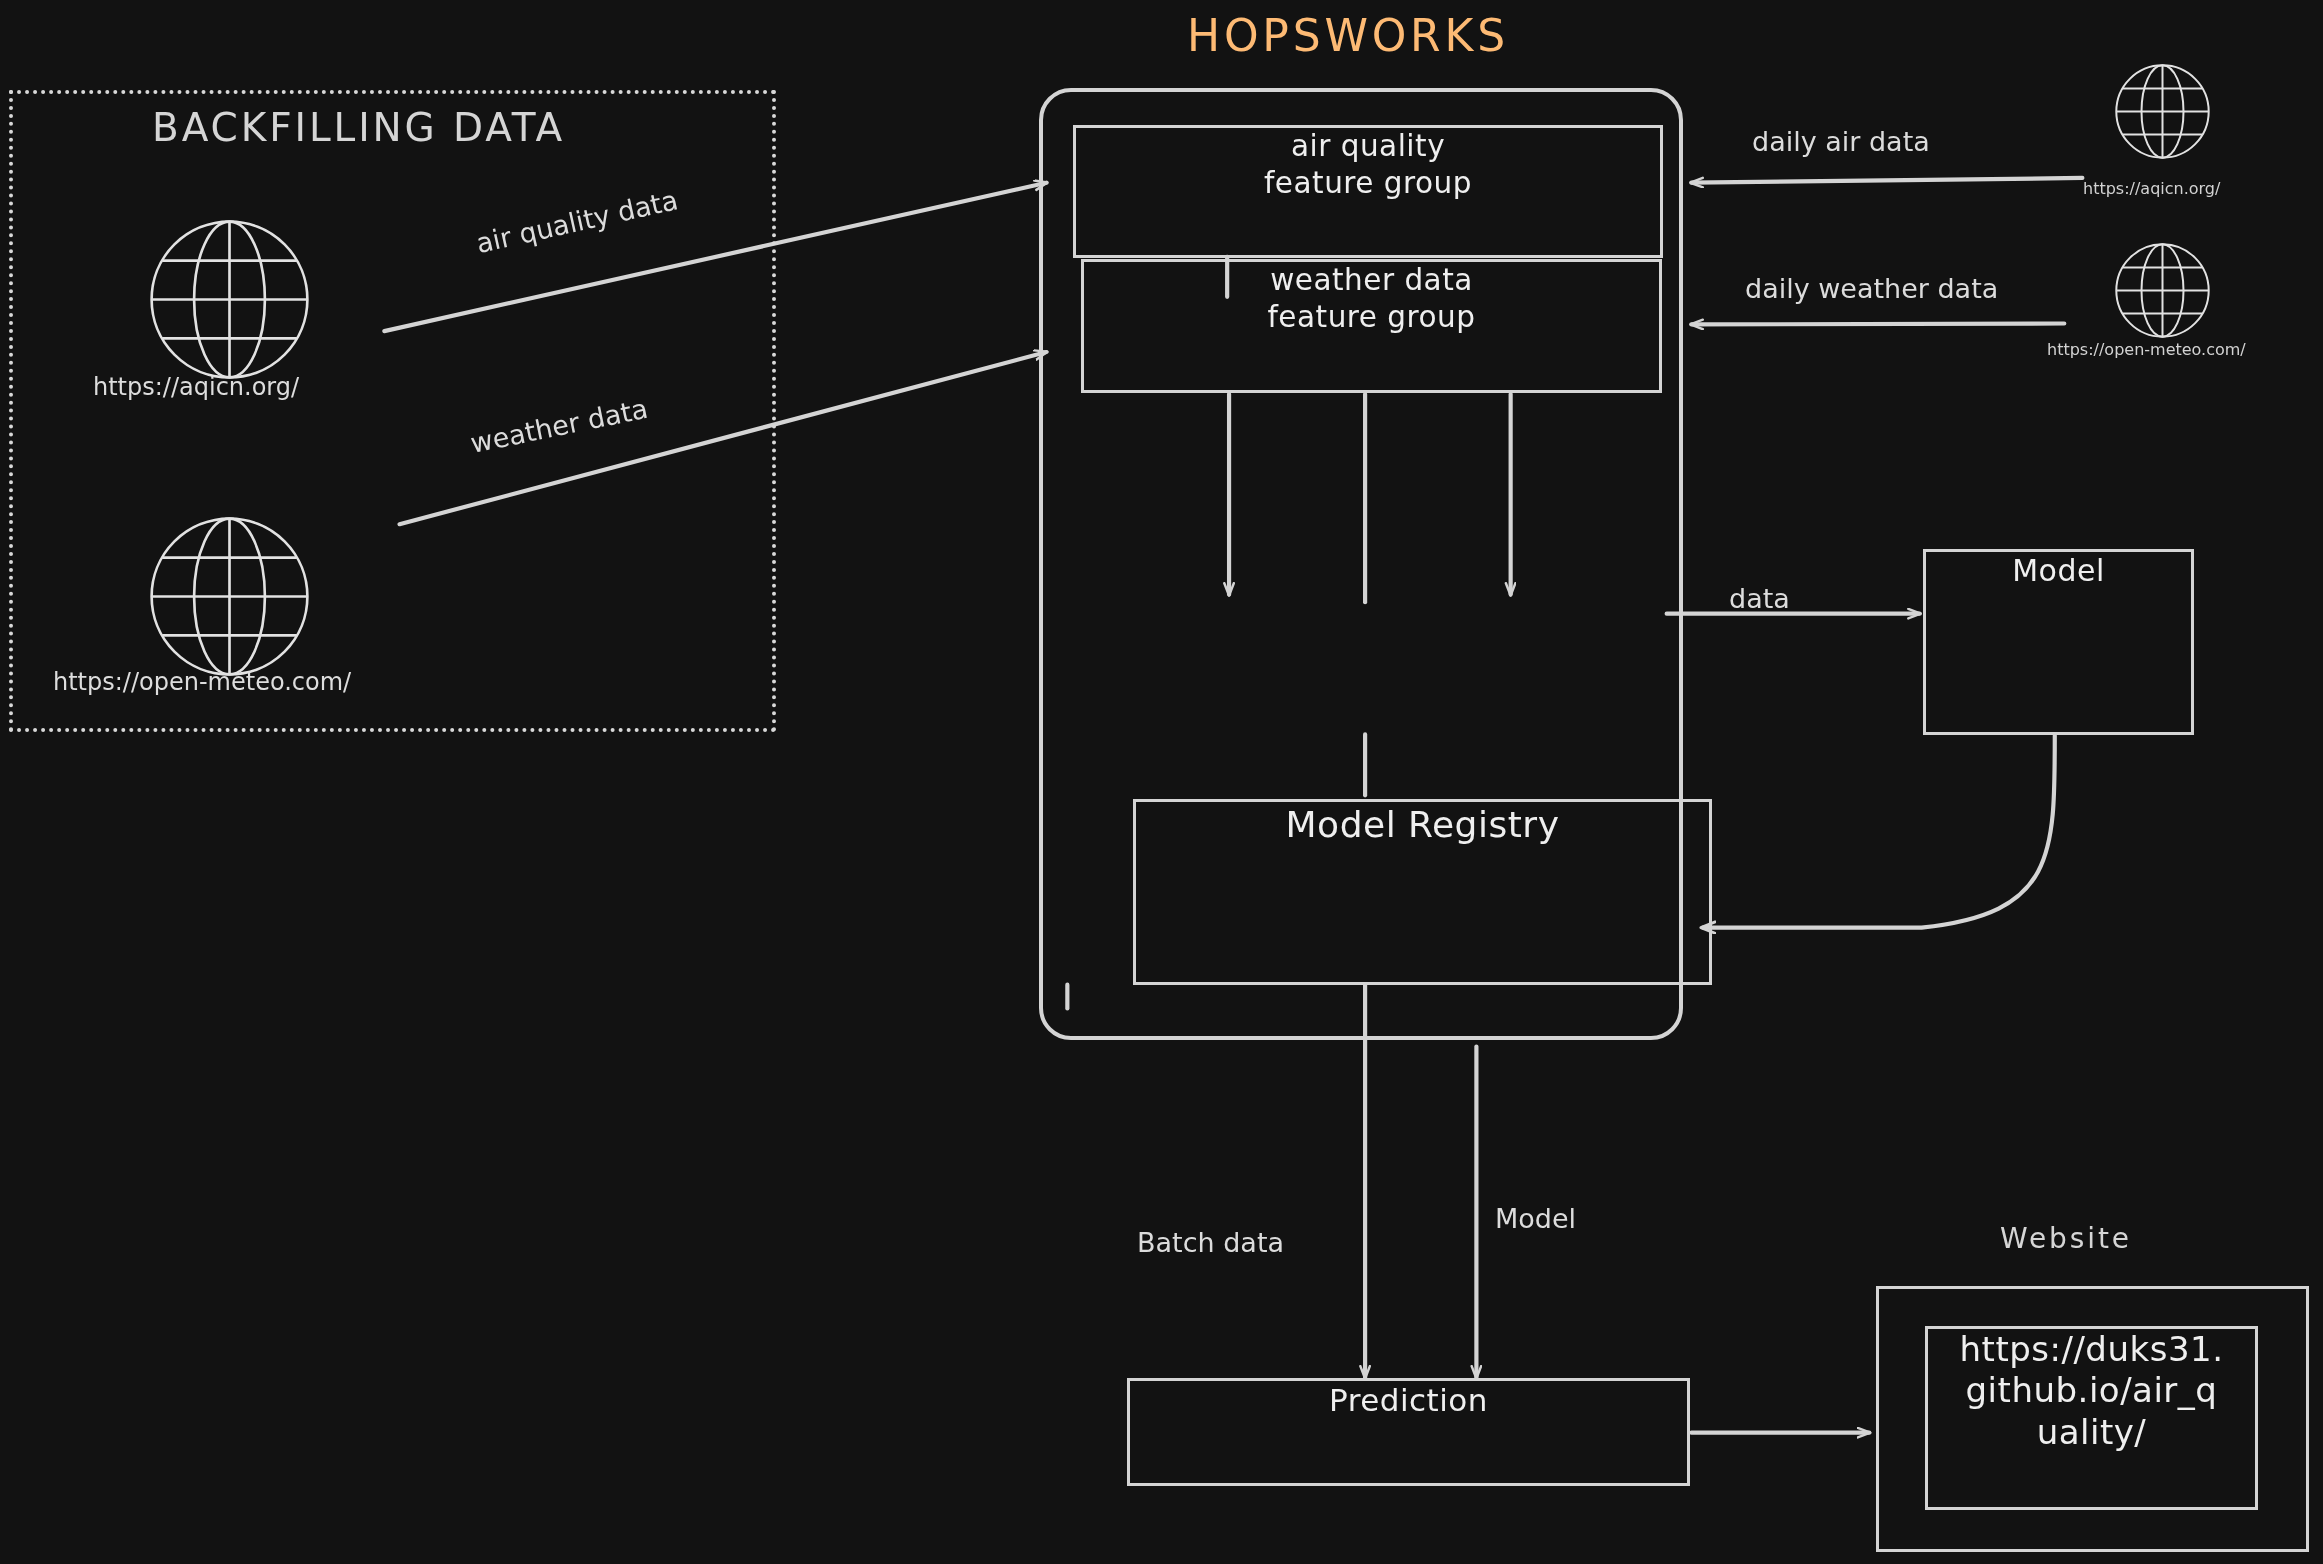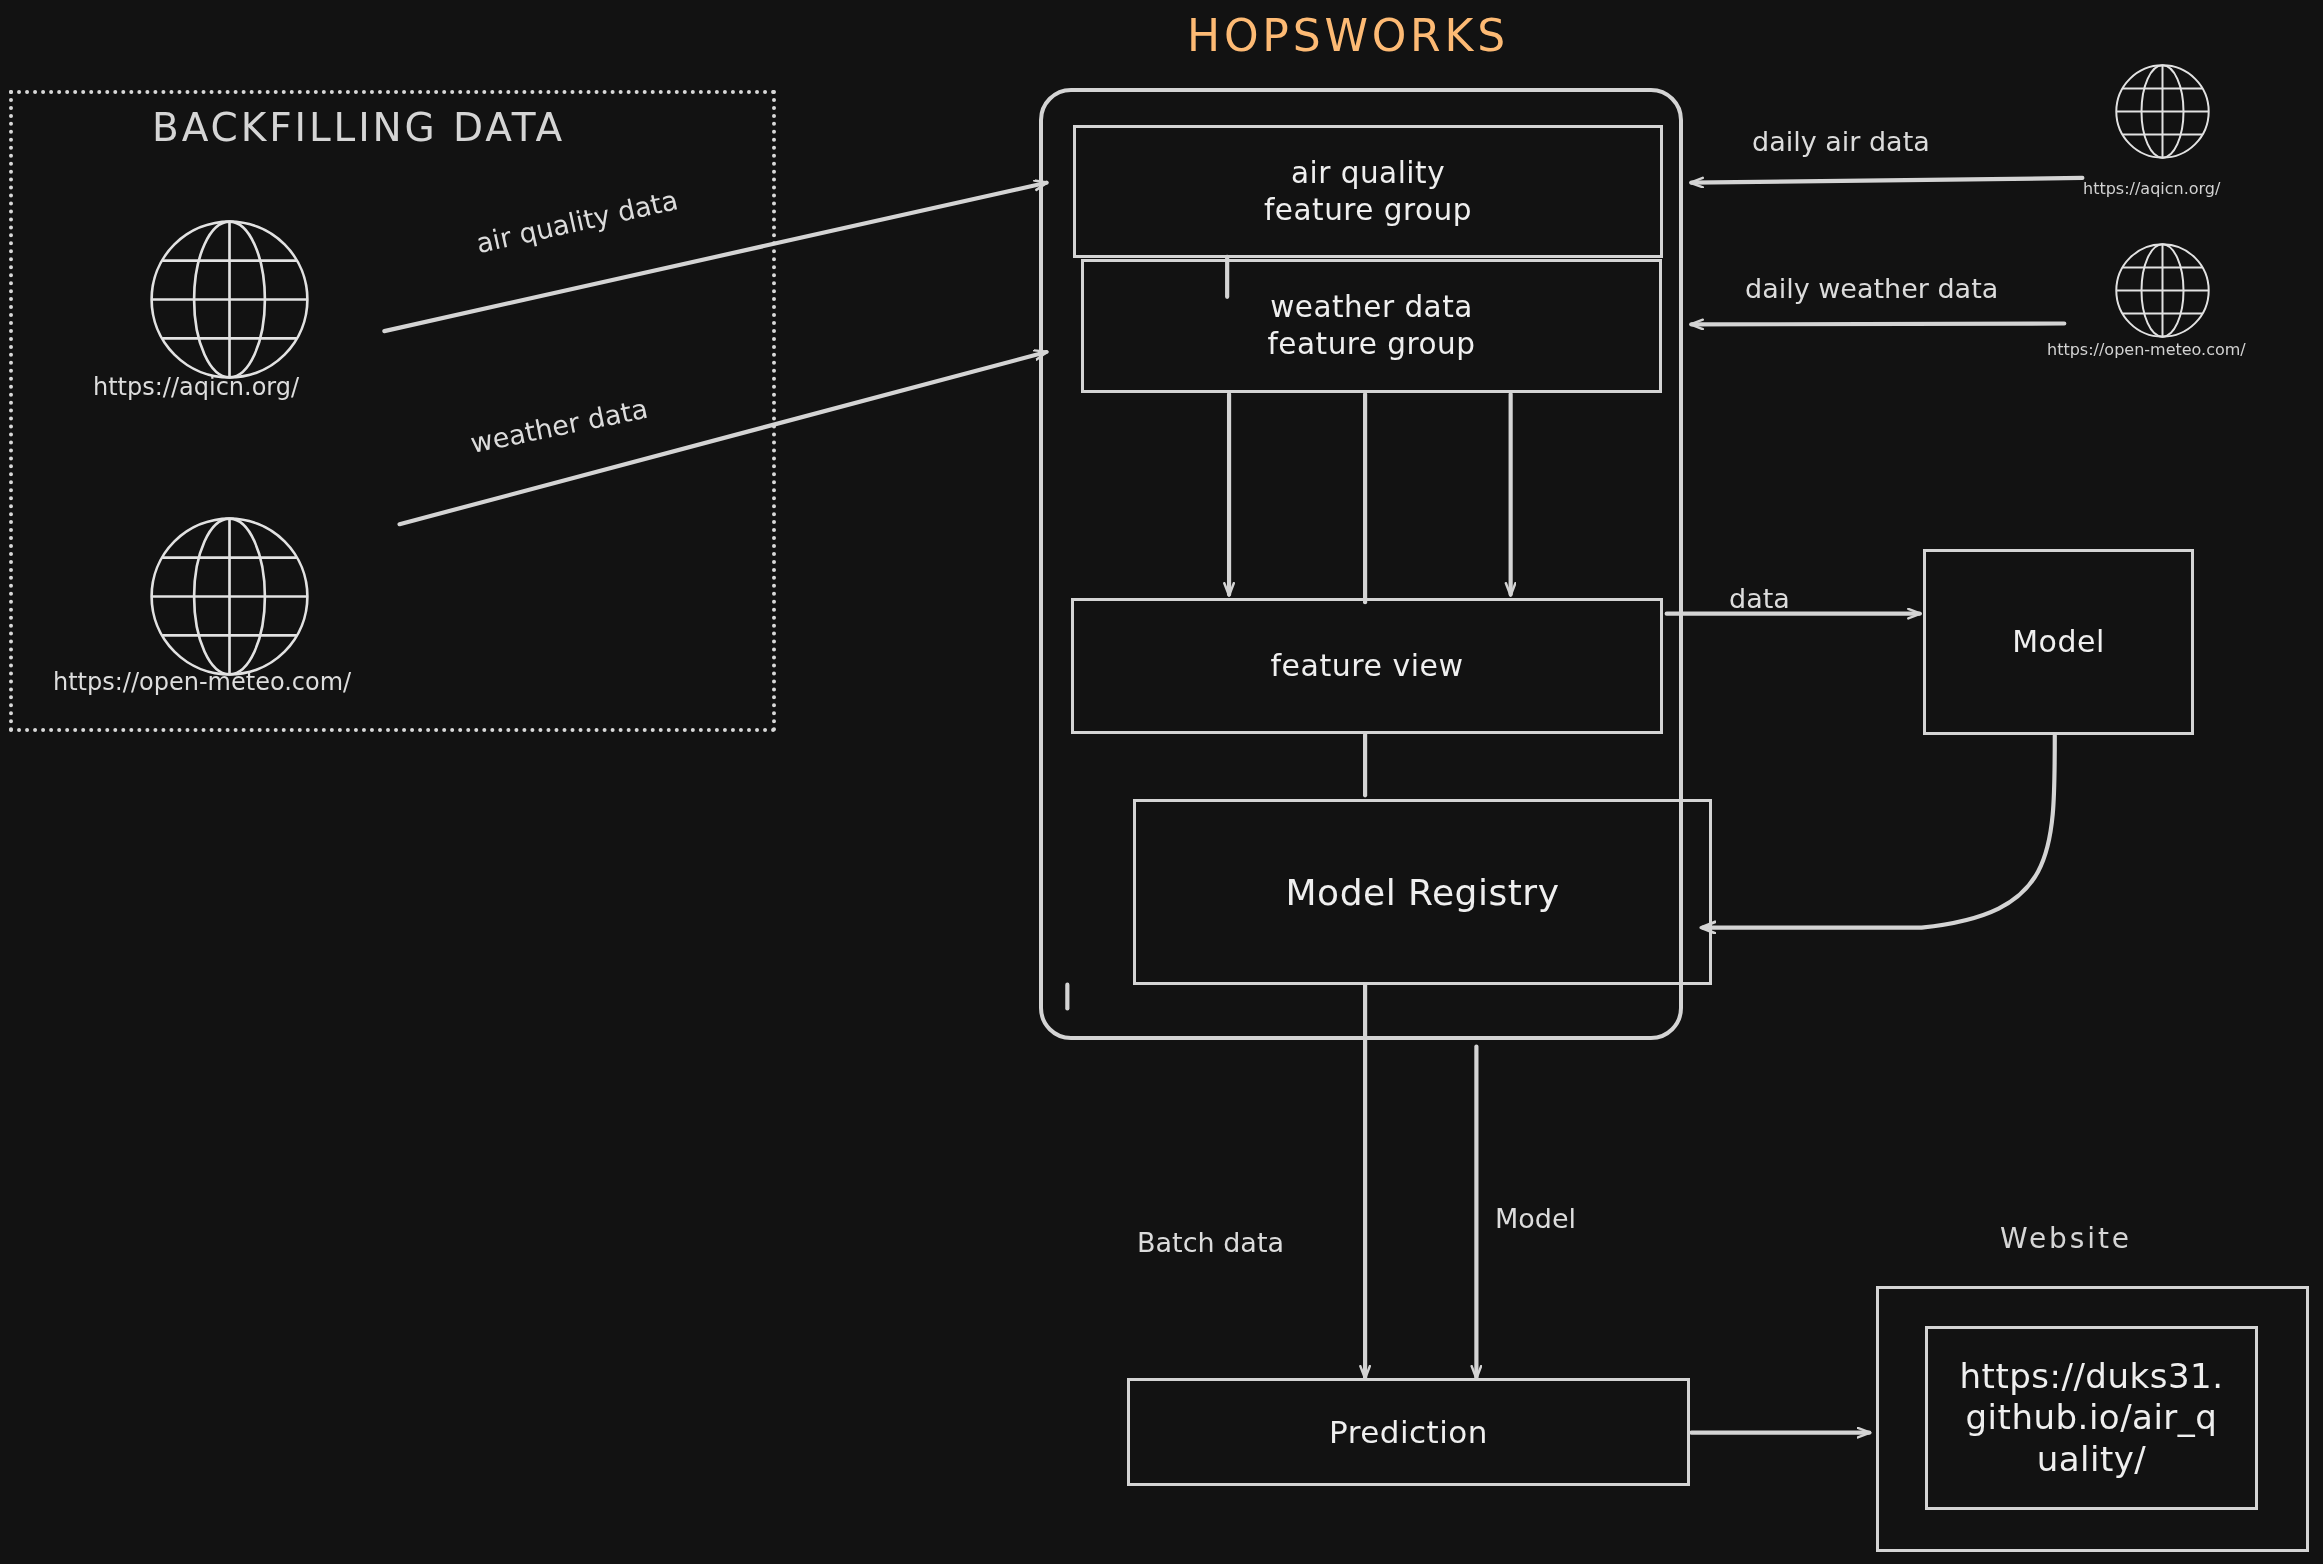--- a/index.html
+++ b/index.html
@@ -23,21 +23,20 @@
     height: 1565px;
     pointer-events: none;
   }
 
   
   .box {
     position: absolute;
     border: 3.8px solid #d4d4d4;
     background: transparent;
     display: flex;
-    align-items: center;
     justify-content: center;
     text-align: center;
     color: #efefef;
     box-sizing: border-box;
   }
   .box-label {
     font-family: "DejaVu Sans", sans-serif;
     line-height: 1.25;
     letter-spacing: 0.5px;
     white-space: pre-line;
@@ -181,23 +180,20 @@
   <div class="box" style="left:1073px; top:125px; width:590px; height:133px;">
     <span class="box-label" style="font-size:29.5px;">air quality
 feature group</span>
   </div>
 
   <div class="box" style="left:1081px; top:259px; width:581px; height:134px;">
     <span class="box-label" style="font-size:29.5px;">weather data
 feature group</span>
   </div>
 
-  <div class="box" style="left:1071px; top:598px; width:592px; height:136px;">
-    <span class="box-label" style="font-size:30px;">feature view</span>
-  </div>
 
   <div class="box" style="left:1133px; top:799px; width:579px; height:186px;">
     <span class="box-label" style="font-size:36px;">Model Registry</span>
   </div>
 
   <svg class="globe" style="left:2110px; top:59px;" width="105" height="105" viewBox="0 0 100 100">
     <g stroke="#e2e2e2" stroke-width="1.9" fill="none">
       <circle cx="50" cy="50" r="44"></circle>
       <ellipse cx="50" cy="50" rx="20" ry="44"></ellipse>
       <line x1="50" y1="6" x2="50" y2="94"></line>

